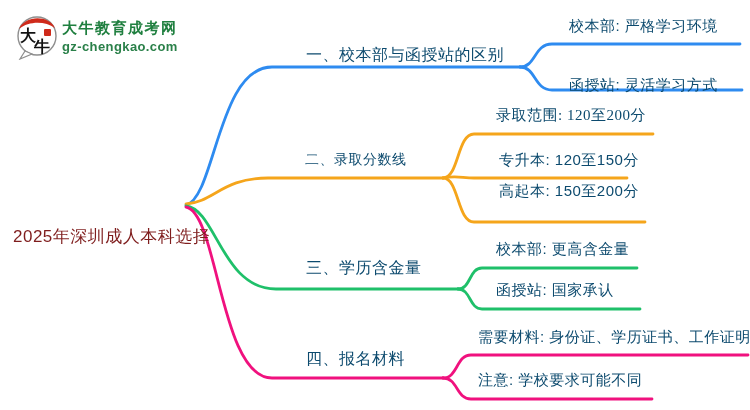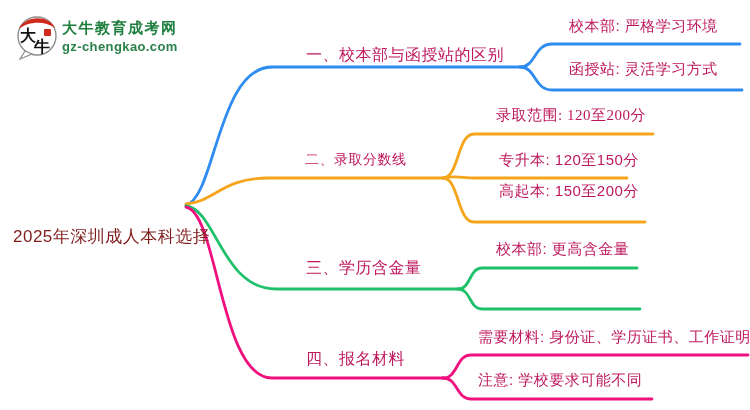--- a/index.html
+++ b/index.html
@@ -2,21 +2,21 @@
 <html><head>
 <meta charset="utf-8">
 <style>
   html,body{margin:0;padding:0;background:#fff;}
   .stage{
     position:relative;width:750px;height:410px;background:#ffffff;
     font-family:"Liberation Sans","DejaVu Sans",sans-serif;overflow:hidden;
   }
   .lines{position:absolute;left:0;top:0;width:750px;height:410px;}
   .node{
-    position:absolute;color:#be185d;white-space:nowrap;line-height:1.15;
+    position:absolute;color:#0c4a6e;white-space:nowrap;line-height:1.15;
     letter-spacing:0.5px;
   }
   .root-title{font-size:17px;color:#7f1d1d;margin-top:32px;}
   .branch-label{font-size:16px;}
   .branch-label.big{font-size:14px;}
   .child-text{font-size:15px;}
   
   .logo{position:absolute;left:14px;top:12px;width:230px;height:50px;}
   .logo-icon{position:absolute;left:0;top:0;}
   .logo-name{
@@ -63,27 +63,28 @@
       <text x="20" y="40" font-size="16" font-weight="bold" fill="#111" font-family="DejaVu Sans, sans-serif">牛</text>
     </svg>
     <div class="logo-name">大牛教育成考网</div>
     <div class="logo-url">gz-chengkao.com</div>
   </div>
 
   <div class="node root-title" style="left:13px;top:195px;">2025年深圳成人本科选择</div>
 
   <div class="node branch-label" style="left:306px;top:46px;">一、校本部与函授站的区别</div>
   <div class="node child-text" style="left:569px;top:17px;">校本部: 严格学习环境</div>
-  <div class="node child-text" style="left:569px;top:60px;">函授站: 灵活学习方式</div>
+  <div class="node child-text" style="left:569px;top:76px;">函授站: 灵活学习方式</div>
 
   <div class="node branch-label big" style="left:305px;top:151px;">二、录取分数线</div>
   <div class="node child-text" style="left:496px;top:107px;font-family:Liberation Serif, serif;">录取范围: 120至200分</div>
   <div class="node child-text" style="left:499px;top:151px;">专升本: 120至150分</div>
   <div class="node child-text" style="left:499px;top:182px;">高起本: 150至200分</div>
 
   <div class="node branch-label" style="left:306px;top:259px;">三、学历含金量</div>
   <div class="node child-text" style="left:496px;top:240px;">校本部: 更高含金量</div>
+  <div class="node child-text" style="left:496px;top:281px;">函授站: 国家承认</div>
 
   <div class="node branch-label" style="left:306px;top:350px;">四、报名材料</div>
   <div class="node child-text" style="left:478px;top:328px;">需要材料: 身份证、学历证书、工作证明</div>
   <div class="node child-text" style="left:478px;top:371px;">注意: 学校要求可能不同</div>
 
 </div>
 
 </body></html>

